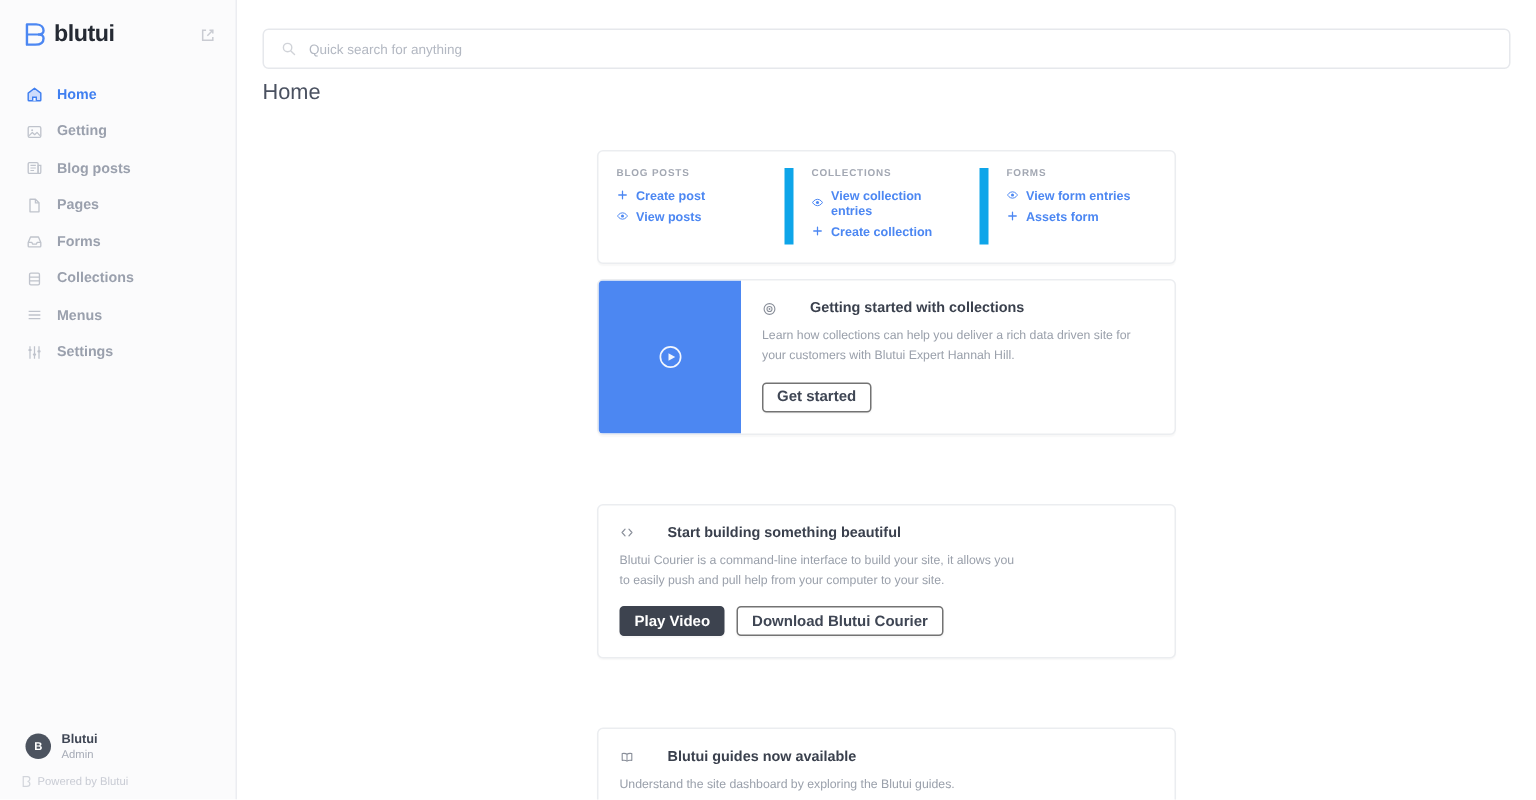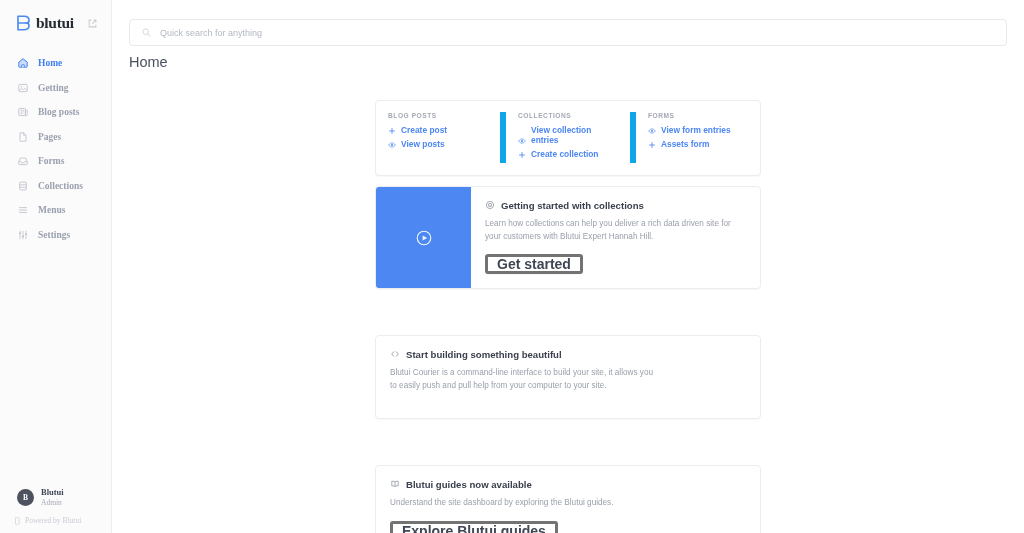--- a/index.html
+++ b/index.html
@@ -7,26 +7,25 @@
     width: 1024px; height: 533px;
     font-family: "Liberation Sans", sans-serif;
     background: #ffffff;
     color: #3f4654;
     overflow: hidden;
   }
   .app { display: flex; width: 1024px; height: 533px; }
 
   
   .sidebar {
-    width: 112px; height: 533px;
+    width: 158px; height: 533px;
     background: #fbfbfc;
     border-right: 1px solid #ecedf1;
     display: flex; flex-direction: column;
     position: relative;
-    font-family: Liberation Serif, serif;
   }
   .brand-row {
     display: flex; align-items: center;
     height: 46px; padding: 0 14px 0 16px;
     gap: 5px;
   }
   .brand-mark { width: 15px; height: 16px; flex: none; }
   .brand-word { font-size: 15.5px; font-weight: 700; letter-spacing: -0.3px; color: #252a33; line-height: 1; }
   .brand-ext { margin-left: auto; width: 9px; height: 9px; opacity: .45; cursor: pointer; }
 
@@ -94,49 +93,49 @@
 
   
   .quick { display: flex; padding: 11px 0 12px 0; }
   .quick-col { flex: 1; padding: 0 12px; }
   .quick-col + .quick-col { border-left: 6px solid #0ea5e9; }
   .quick-head {
     font-size: 6.6px; font-weight: 700; letter-spacing: .55px;
     color: #a3a8b3; text-transform: uppercase; margin-bottom: 6px;
   }
   .qlink {
-    display: flex; align-items: flex-end; gap: 5px;
+    display: flex; align-items: center; gap: 5px;
     font-size: 8.4px; font-weight: 700; color: #4c87f2;
     text-decoration: none; margin-bottom: 4px; cursor: pointer;
   }
   .qlink svg { width: 8px; height: 8px; flex: none; }
 
   
   .gs { display: flex; }
   .gs-thumb {
     width: 95px; background: #4c87f2; flex: none;
     display: flex; align-items: center; justify-content: center;
     cursor: pointer;
   }
   .gs-thumb svg { width: 18px; height: 18px; opacity: .92; }
   .gs-body { flex: 1; padding: 13px 14px 14px 14px; }
   .card-title {
-    display: flex; align-items: flex-start; gap: 6px;
+    display: flex; align-items: center; gap: 22px;
     font-size: 9.6px; font-weight: 700; color: #3a404d; margin-bottom: 7px;
   }
   .card-title svg { width: 10px; height: 10px; flex: none; opacity: .8; }
   .card-desc { font-size: 8.2px; line-height: 1.55; color: #9aa0ab; margin-bottom: 11px; max-width: 270px; }
 
   .btn {
     display: inline-flex; align-items: center; justify-content: center;
     height: 20px; padding: 0 9px;
-    border: 3px solid #737373; border-radius: 3px;
+    border: 1px solid #737373; border-radius: 3px;
     background: #fff; color: #3f4654;
     font-family: "Liberation Sans", sans-serif;
-    font-size: 14px; font-weight: 700;
+    font-size: 10px; font-weight: 700;
     cursor: pointer;
     box-shadow: 0 1px 1px rgba(24,30,45,.03);
   }
   .btn.dark { background: #3d434f; border-color: #3d434f; color: #fff; }
   .btn-row { display: flex; gap: 8px; }
 
   .pad { padding: 13px 14px 14px 14px; margin-top: 36px; }
 </style>
 </head>
 <body>
@@ -338,20 +337,24 @@
         </div>
 
         <div class="card pad">
           <div class="card-title">
             <svg viewBox="0 0 20 20">
               <path d="M7.4 5.5L3.4 10l4 4.5M12.6 5.5l4 4.5-4 4.5" fill="none" stroke="#6c7380" stroke-width="1.6" stroke-linecap="round" stroke-linejoin="round"></path>
             </svg>
             <span>Start building something beautiful</span>
           </div>
           <p class="card-desc">Blutui Courier is a command-line interface to build your site, it allows you to easily push and pull help from your computer to your site.</p>
+          <div class="btn-row">
+            <button class="btn dark">Play Video</button>
+            <button class="btn">Download Blutui Courier</button>
+          </div>
         </div>
 
         <div class="card pad">
           <div class="card-title">
             <svg viewBox="0 0 20 20">
               <path d="M10 5.6C8.6 4.4 6.4 4.2 3.6 4.6v9.2c2.8-.4 5 -.2 6.4 1 1.4-1.2 3.6-1.4 6.4-1V4.6c-2.8-.4-5-.2-6.4 1z" fill="none" stroke="#6c7380" stroke-width="1.5" stroke-linejoin="round"></path>
               <path d="M10 5.6v9.2" stroke="#6c7380" stroke-width="1.4"></path>
             </svg>
             <span>Blutui guides now available</span>
           </div>

